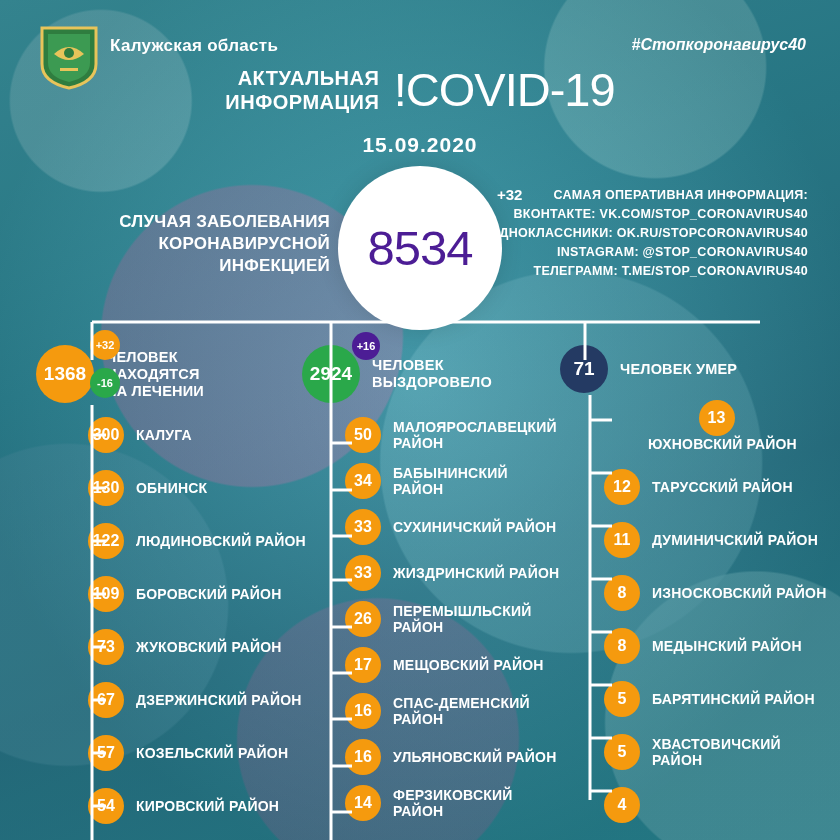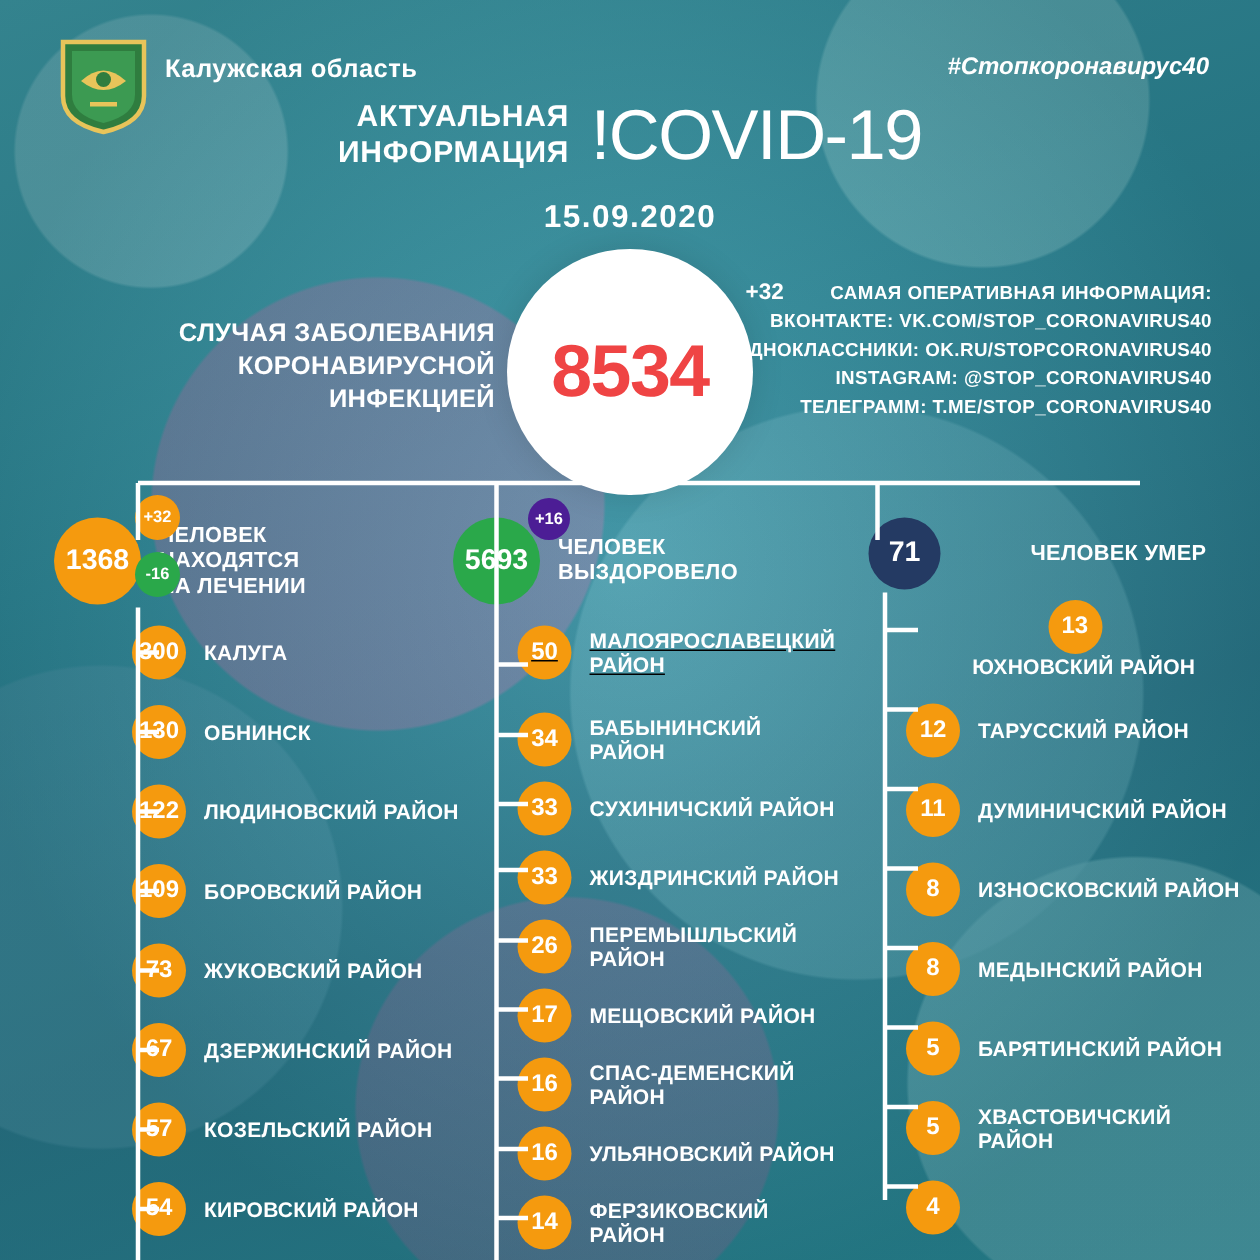--- a/index.html
+++ b/index.html
@@ -32,21 +32,21 @@
 
   .headline{position:absolute;left:0;right:0;top:62px;text-align:center;color:#fff;}
   .headline .small{display:inline-block;vertical-align:middle;text-align:right;font-size:20px;font-weight:bold;line-height:24px;letter-spacing:.5px;}
   .headline .big{display:inline-block;vertical-align:middle;font-size:47px;font-weight:normal;letter-spacing:-1px;margin-left:10px;}
   .date{position:absolute;left:0;right:0;top:133px;text-align:center;color:#fff;font-size:21px;font-weight:bold;letter-spacing:1px;}
 
   
   .maincircle{position:absolute;left:338px;top:166px;width:164px;height:164px;border-radius:50%;
     background:#fff;display:flex;align-items:center;justify-content:center;
     box-shadow:0 0 22px rgba(0,0,0,.12);}
-  .maincircle span{color:#ef4444;font-size:49px;font-weight:bold;letter-spacing:-1px;text-align:right;}
+  .maincircle span{color:#4c1d95;font-size:49px;font-weight:normal;letter-spacing:-1px;text-align:right;}
   .main-delta{position:absolute;left:497px;top:186px;color:#fff;font-size:15px;font-weight:bold;}
 
   .main-label{position:absolute;left:90px;top:211px;width:240px;text-align:right;color:#ffffff;
      font-size:17px;font-weight:bold;line-height:22px;letter-spacing:.2px;}
 
   .contacts{position:absolute;right:32px;top:186px;text-align:right;color:#fff;font-size:12.5px;
      font-weight:bold;line-height:19px;letter-spacing:.3px;}
 
   
   .lines{position:absolute;left:0;top:0;width:840px;height:840px;z-index:1;pointer-events:none;}
@@ -54,21 +54,21 @@
   
   .cat{position:absolute;display:flex;align-items:center;}
   .bubble{border-radius:50%;display:flex;align-items:center;justify-content:center;
      color:#fff;font-weight:bold;}
   .cat-label{color:#fff;font-size:14.5px;font-weight:bold;line-height:17px;margin-left:12px;letter-spacing:.2px;}
 
   .cat1{left:36px;top:345px;}
   .cat1 .bubble{width:58px;height:58px;background:#f59a0e;font-size:19px;}
   .cat2{left:302px;top:345px;}
   .cat2 .bubble{width:58px;height:58px;background:#2aa84a;font-size:19px;}
-  .cat3{left:579px;top:345px;gap:48px;}
+  .cat3{left:560px;top:345px;}
   .cat3 .bubble{width:48px;height:48px;background:#243a63;font-size:19px;}
 
   .badge{position:absolute;border-radius:50%;display:flex;align-items:center;justify-content:center;
      color:#fff;font-size:11px;font-weight:bold;}
   .b-plus32{left:90px;top:330px;width:30px;height:30px;background:#f59a0e;}
   .b-minus16{left:90px;top:368px;width:30px;height:30px;background:#2aa84a;}
   .b-plus16{left:352px;top:332px;width:28px;height:28px;background:#4c1d95;}
 
   
   .col{position:absolute;}
@@ -174,21 +174,21 @@
     <div class="cat-label">
       <span>ЧЕЛОВЕК</span><br>
       <span>НАХОДЯТСЯ</span><br>
       <span>НА ЛЕЧЕНИИ</span>
     </div>
   </div>
   <div class="badge b-plus32">+32</div>
   <div class="badge b-minus16">-16</div>
 
   <div class="cat cat2">
-    <div class="bubble">5693</div>
+    <div class="bubble">2924</div>
     <div class="cat-label">
       <span>ЧЕЛОВЕК</span><br>
       <span>ВЫЗДОРОВЕЛО</span>
     </div>
   </div>
   <div class="badge b-plus16">+16</div>
 
   <div class="cat cat3">
     <div class="bubble">71</div>
     <div class="cat-label">ЧЕЛОВЕК УМЕР</div>
@@ -222,21 +222,21 @@
       <div class="row" style="margin-bottom: 17px;">
         <div class="num">57</div>
         <div class="name">КОЗЕЛЬСКИЙ РАЙОН</div>
       </div>
       <div class="row" style="margin-bottom: 17px;">
         <div class="num">54</div>
         <div class="name">КИРОВСКИЙ РАЙОН</div>
       </div>
     </div>
   <div class="col col2" id="col2">
-      <div class="row" style="margin-bottom: 22px; text-decoration: underline;">
+      <div class="row" style="margin-bottom: 10px;">
         <div class="num">50</div>
         <div class="name">МАЛОЯРОСЛАВЕЦКИЙ РАЙОН</div>
       </div>
       <div class="row" style="margin-bottom: 10px;">
         <div class="num">34</div>
         <div class="name">БАБЫНИНСКИЙ РАЙОН</div>
       </div>
       <div class="row" style="margin-bottom: 10px;">
         <div class="num">33</div>
         <div class="name">СУХИНИЧСКИЙ РАЙОН</div>

